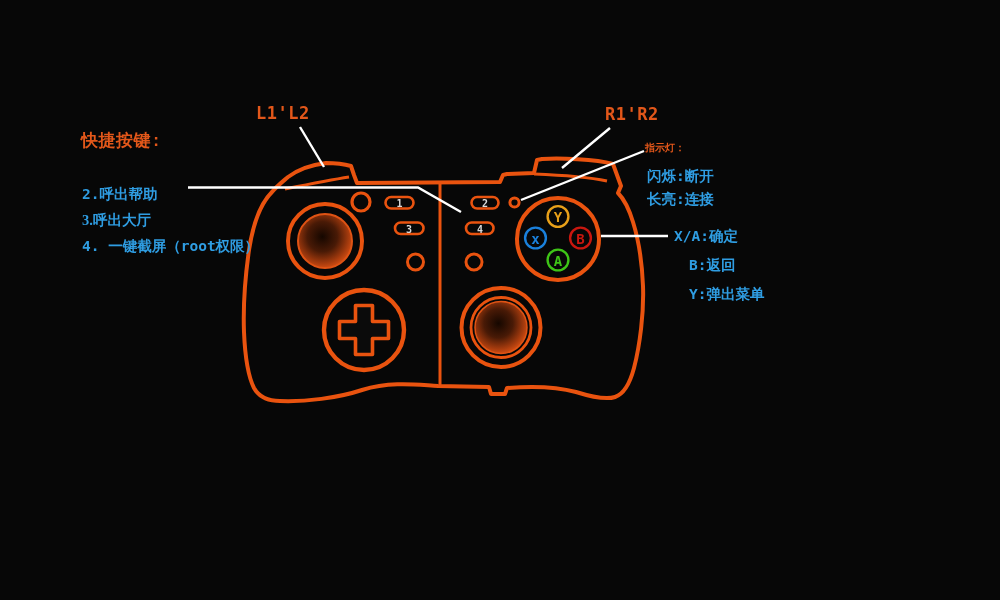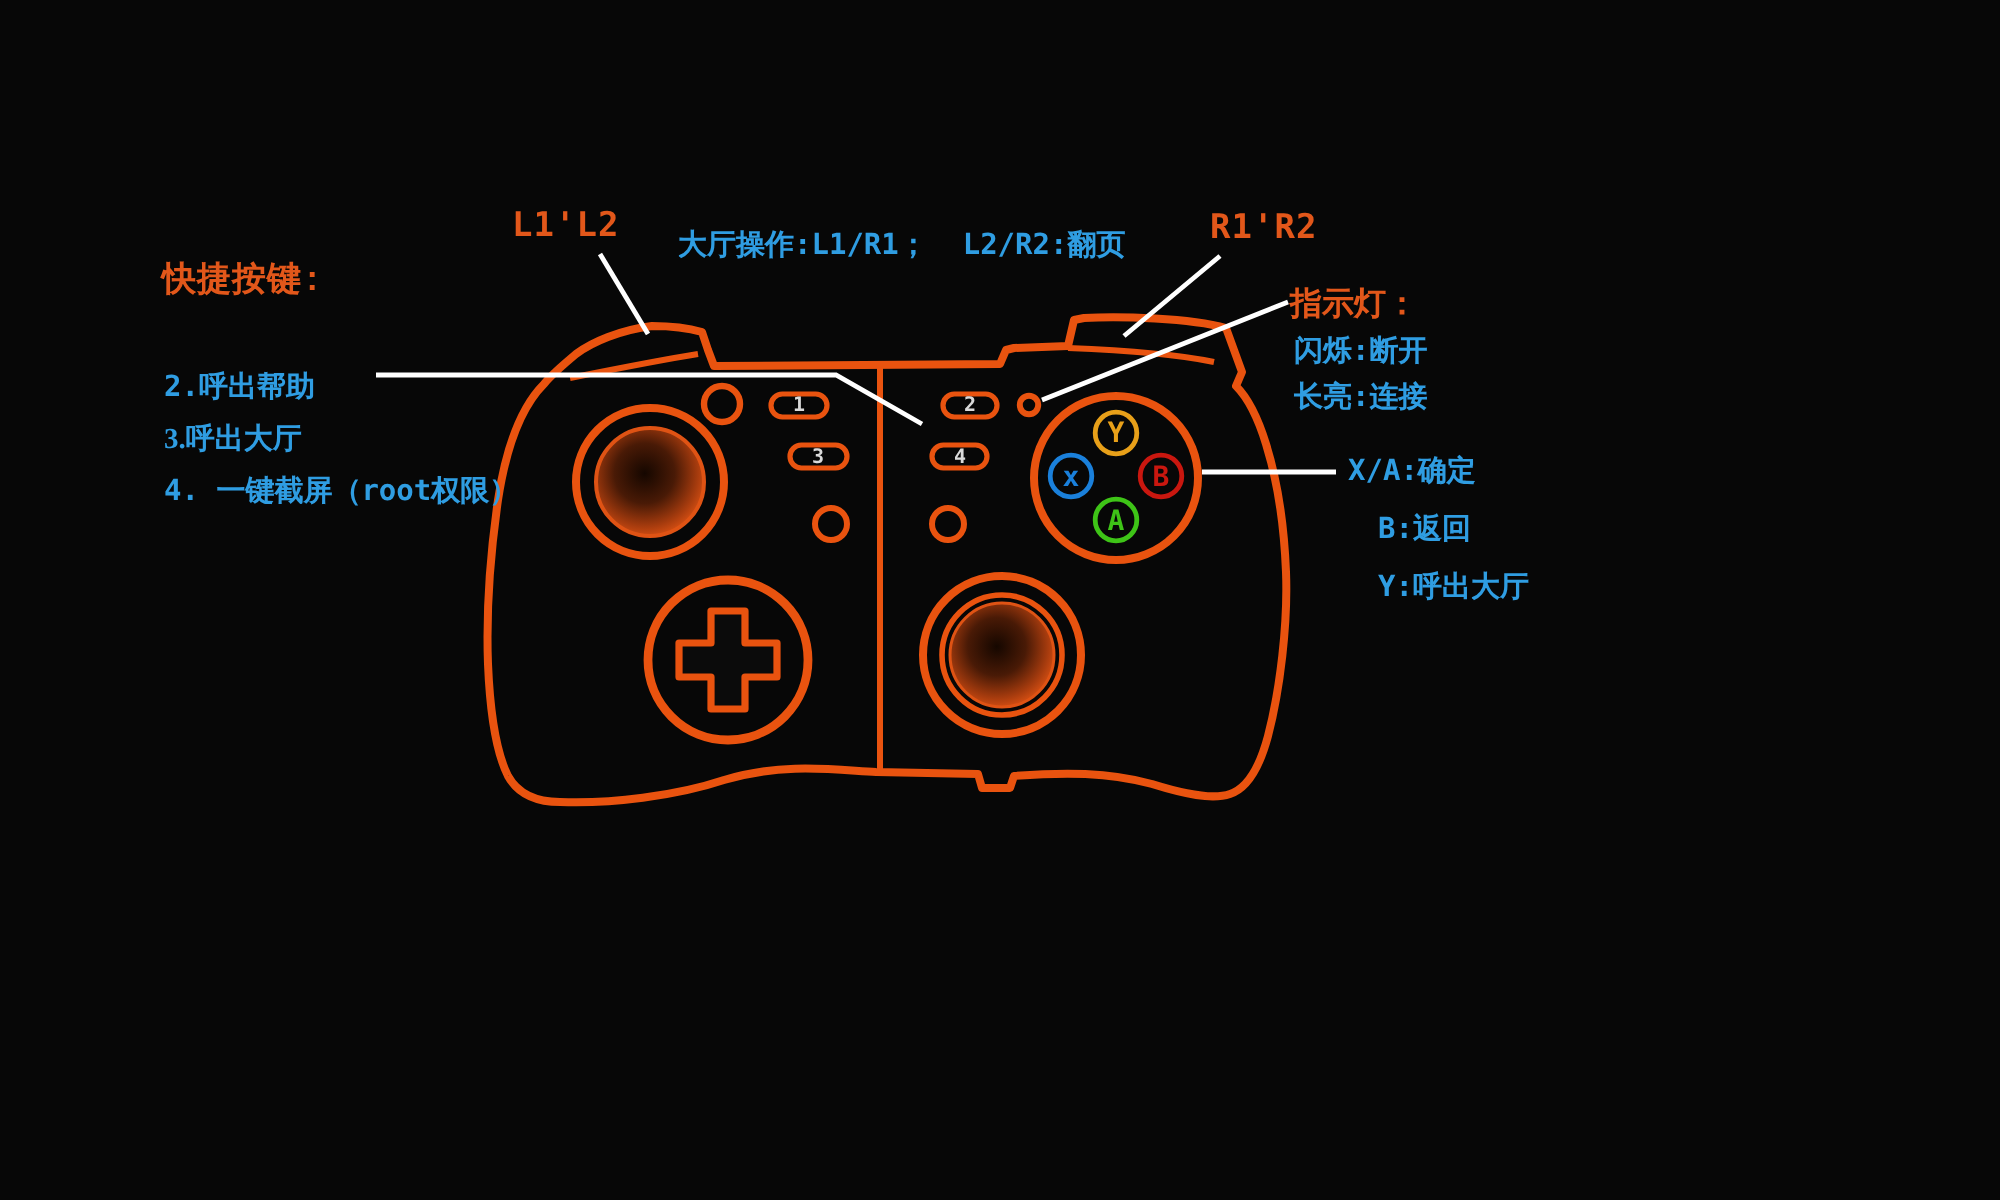--- a/index.html
+++ b/index.html
@@ -6,21 +6,21 @@
   .stage {
     position:relative; width:1000px; height:600px;
     background:#070707; overflow:hidden;
     font-family:"DejaVu Sans Mono","Liberation Mono",monospace;
   }
   .stage svg { position:absolute; left:0; top:0; }
   .txt { position:absolute; white-space:pre; font-weight:bold; line-height:1.2;text-align:right; }
   .orange { color:#e2571a; }
   .blue   { color:#2f9de2; }
   .t17 { font-size:17px; letter-spacing:0.5px; }
-  .t15 { font-size:16px; }
+  .t15 { font-size:10px; }
   .t14 { font-size:14.5px; }
   .glyph { position:absolute; transform:translate(-50%,-50%); font-weight:bold; }
   .pillnum { font-size:10px; color:#d9d9d9; }
   .face { font-size:14px; }
   .fy { color:#e8a019; } .fx { color:#1a80db; }
   .fb { color:#c9170f; } .fa { color:#3ec417; }
 </style>
 </head>
 <body>
 
@@ -102,29 +102,28 @@
   </svg>
 
   <div class="txt orange t17" style="left:81px;top:132px;font-family:Liberation Mono, monospace;">快捷按键:</div>
   <div class="txt blue t14" style="left:82px;top:186px;">2.呼出帮助</div>
   <div class="txt blue t14" style="left:82px;top:212px;font-family:Liberation Serif, serif;">3.呼出大厅</div>
   <div class="txt blue t14" style="left:82px;top:238px;">4. 一键截屏（root权限）</div>
 
   <div class="txt orange t17" style="left:256px;top:103px;">L1'L2</div>
   <div class="txt orange t17" style="left:605px;top:104px;">R1'R2</div>
 
-  <div class="txt blue t14" style="left:339px;top:115px;">大厅操作:L1/R1；  L2/R2:翻页</div>
 
   <div class="txt orange t15" style="left:645px;top:142px;">指示灯：</div>
   <div class="txt blue t14" style="left:647px;top:168px;">闪烁:断开</div>
   <div class="txt blue t14" style="left:647px;top:191px;">长亮:连接</div>
 
   <div class="txt blue t14" style="left:674px;top:228px;">X/A:确定</div>
   <div class="txt blue t14" style="left:689px;top:257px;">B:返回</div>
-  <div class="txt blue t14" style="left:689px;top:286px;">Y:呼出大厅</div>
+  <div class="txt blue t14" style="left:689px;top:286px;">Y:弹出菜单</div>
 
   <div class="glyph pillnum" style="left:399.5px;top:203px;">1</div>
   <div class="glyph pillnum" style="left:485px;top:203px;">2</div>
   <div class="glyph pillnum" style="left:409px;top:228.5px;">3</div>
   <div class="glyph pillnum" style="left:480px;top:228.5px;">4</div>
 
   <div class="glyph face fy" style="left:558px;top:217px;">Y</div>
   <div class="glyph face fx" style="left:535.5px;top:238.5px;">x</div>
   <div class="glyph face fb" style="left:580.5px;top:238.5px;">B</div>
   <div class="glyph face fa" style="left:558px;top:260.5px;">A</div>

